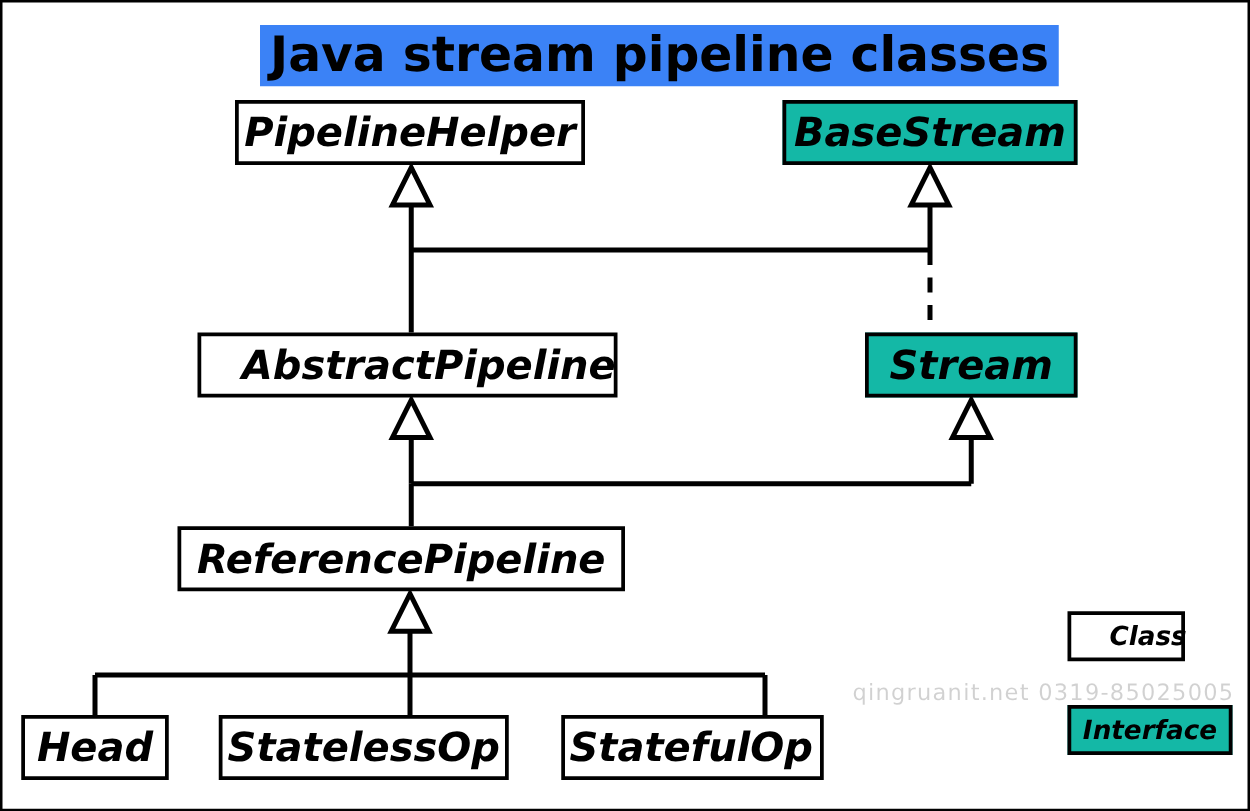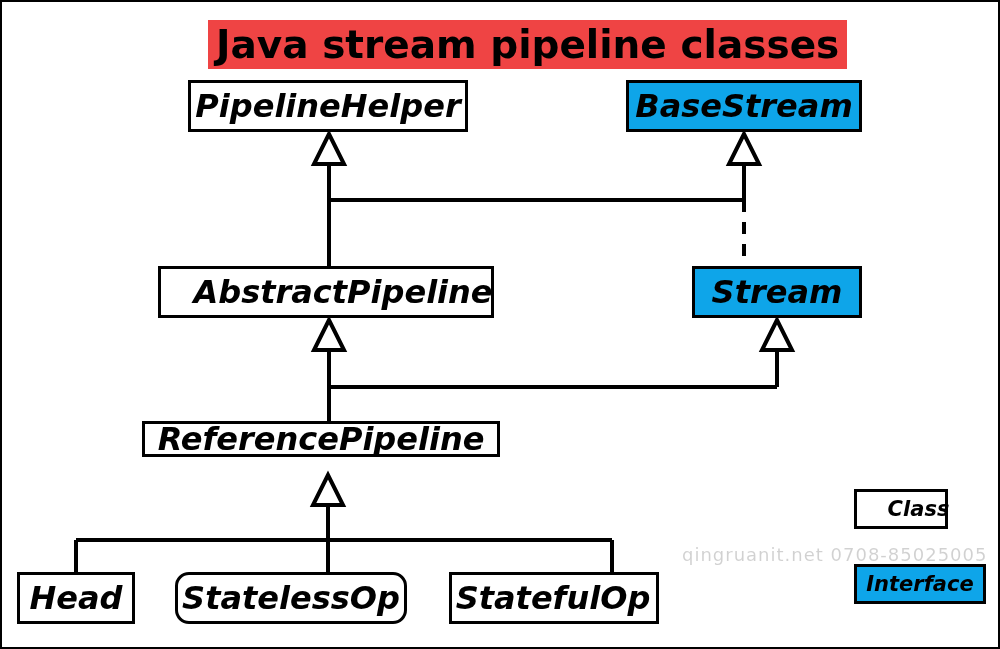--- a/index.html
+++ b/index.html
@@ -11,39 +11,39 @@
     position: relative;
     font-family: "DejaVu Sans", "Verdana", sans-serif;
     border: 2px solid #000;
   }
   .title {
     position: absolute;
     top: 18px;
     left: 206px;
     font-size: 39px;
     font-weight: 700;
-    background: #ef4444;
+    background: #3b82f6;
     padding: 2px 8px;
     white-space: nowrap;
   }
   .box {
     position: absolute;
     border: 3px solid #000;
     font-size: 32px;
     font-weight: 700;
     font-style: italic;
     display: flex;
     align-items: center;
     justify-content: center;
     padding: 4px 14px;
     background: #ffffff;
     white-space: nowrap;
   }
   .box.interface {
-    background: #0ea5e9;
+    background: #14b8a6;
   }
   .legend {
     font-size: 21px;
     padding: 4px 10px;
   }
   svg.lines {
     position: absolute;
     top: 0; left: 0;
     width: 1000px;
     height: 649px;
@@ -69,42 +69,42 @@
   <span>BaseStream</span>
 </div>
 
 <div class="box" style="left:156px; top:264px; width:336px; height:52px;padding-left:48px;">
   <span>AbstractPipeline</span>
 </div>
 <div class="box interface" style="left:690px; top:264px; width:170px; height:52px;">
   <span>Stream</span>
 </div>
 
-<div class="box" style="left:140px; top:419px; width:358px; height:36px;">
+<div class="box" style="left:140px; top:419px; width:358px; height:52px;">
   <span>ReferencePipeline</span>
 </div>
 
 <div class="box" style="left:15px; top:570px; width:118px; height:52px;text-align:right;">
   <span>Head</span>
 </div>
-<div class="box" style="left:173px; top:570px; width:232px; height:52px;border-radius:14px;">
+<div class="box" style="left:173px; top:570px; width:232px; height:52px;">
   <span>StatelessOp</span>
 </div>
 <div class="box" style="left:447px; top:570px; width:210px; height:52px;padding-left:12px;">
   <span>StatefulOp</span>
 </div>
 
 <div class="box legend" style="left:852px; top:487px; width:94px; height:40px;padding-left:45px;">
   <span>Class</span>
 </div>
 <div class="box legend interface" style="left:852px; top:562px; width:132px; height:40px;">
   <span>Interface</span>
 </div>
 
-<div class="watermark" style="left:680px; top:542px;">qingruanit.net 0708-85025005</div>
+<div class="watermark" style="left:680px; top:542px;">qingruanit.net 0319-85025005</div>
 
 <svg class="lines" viewBox="0 0 1000 649">
   <g stroke="#000" stroke-width="4" fill="none">
 
     <polygon points="327,132 312,162 342,162" fill="#fff"></polygon>
 
     <polygon points="742,132 727,162 757,162" fill="#fff"></polygon>
 
     <polygon points="327,318 312,348 342,348" fill="#fff"></polygon>
 

